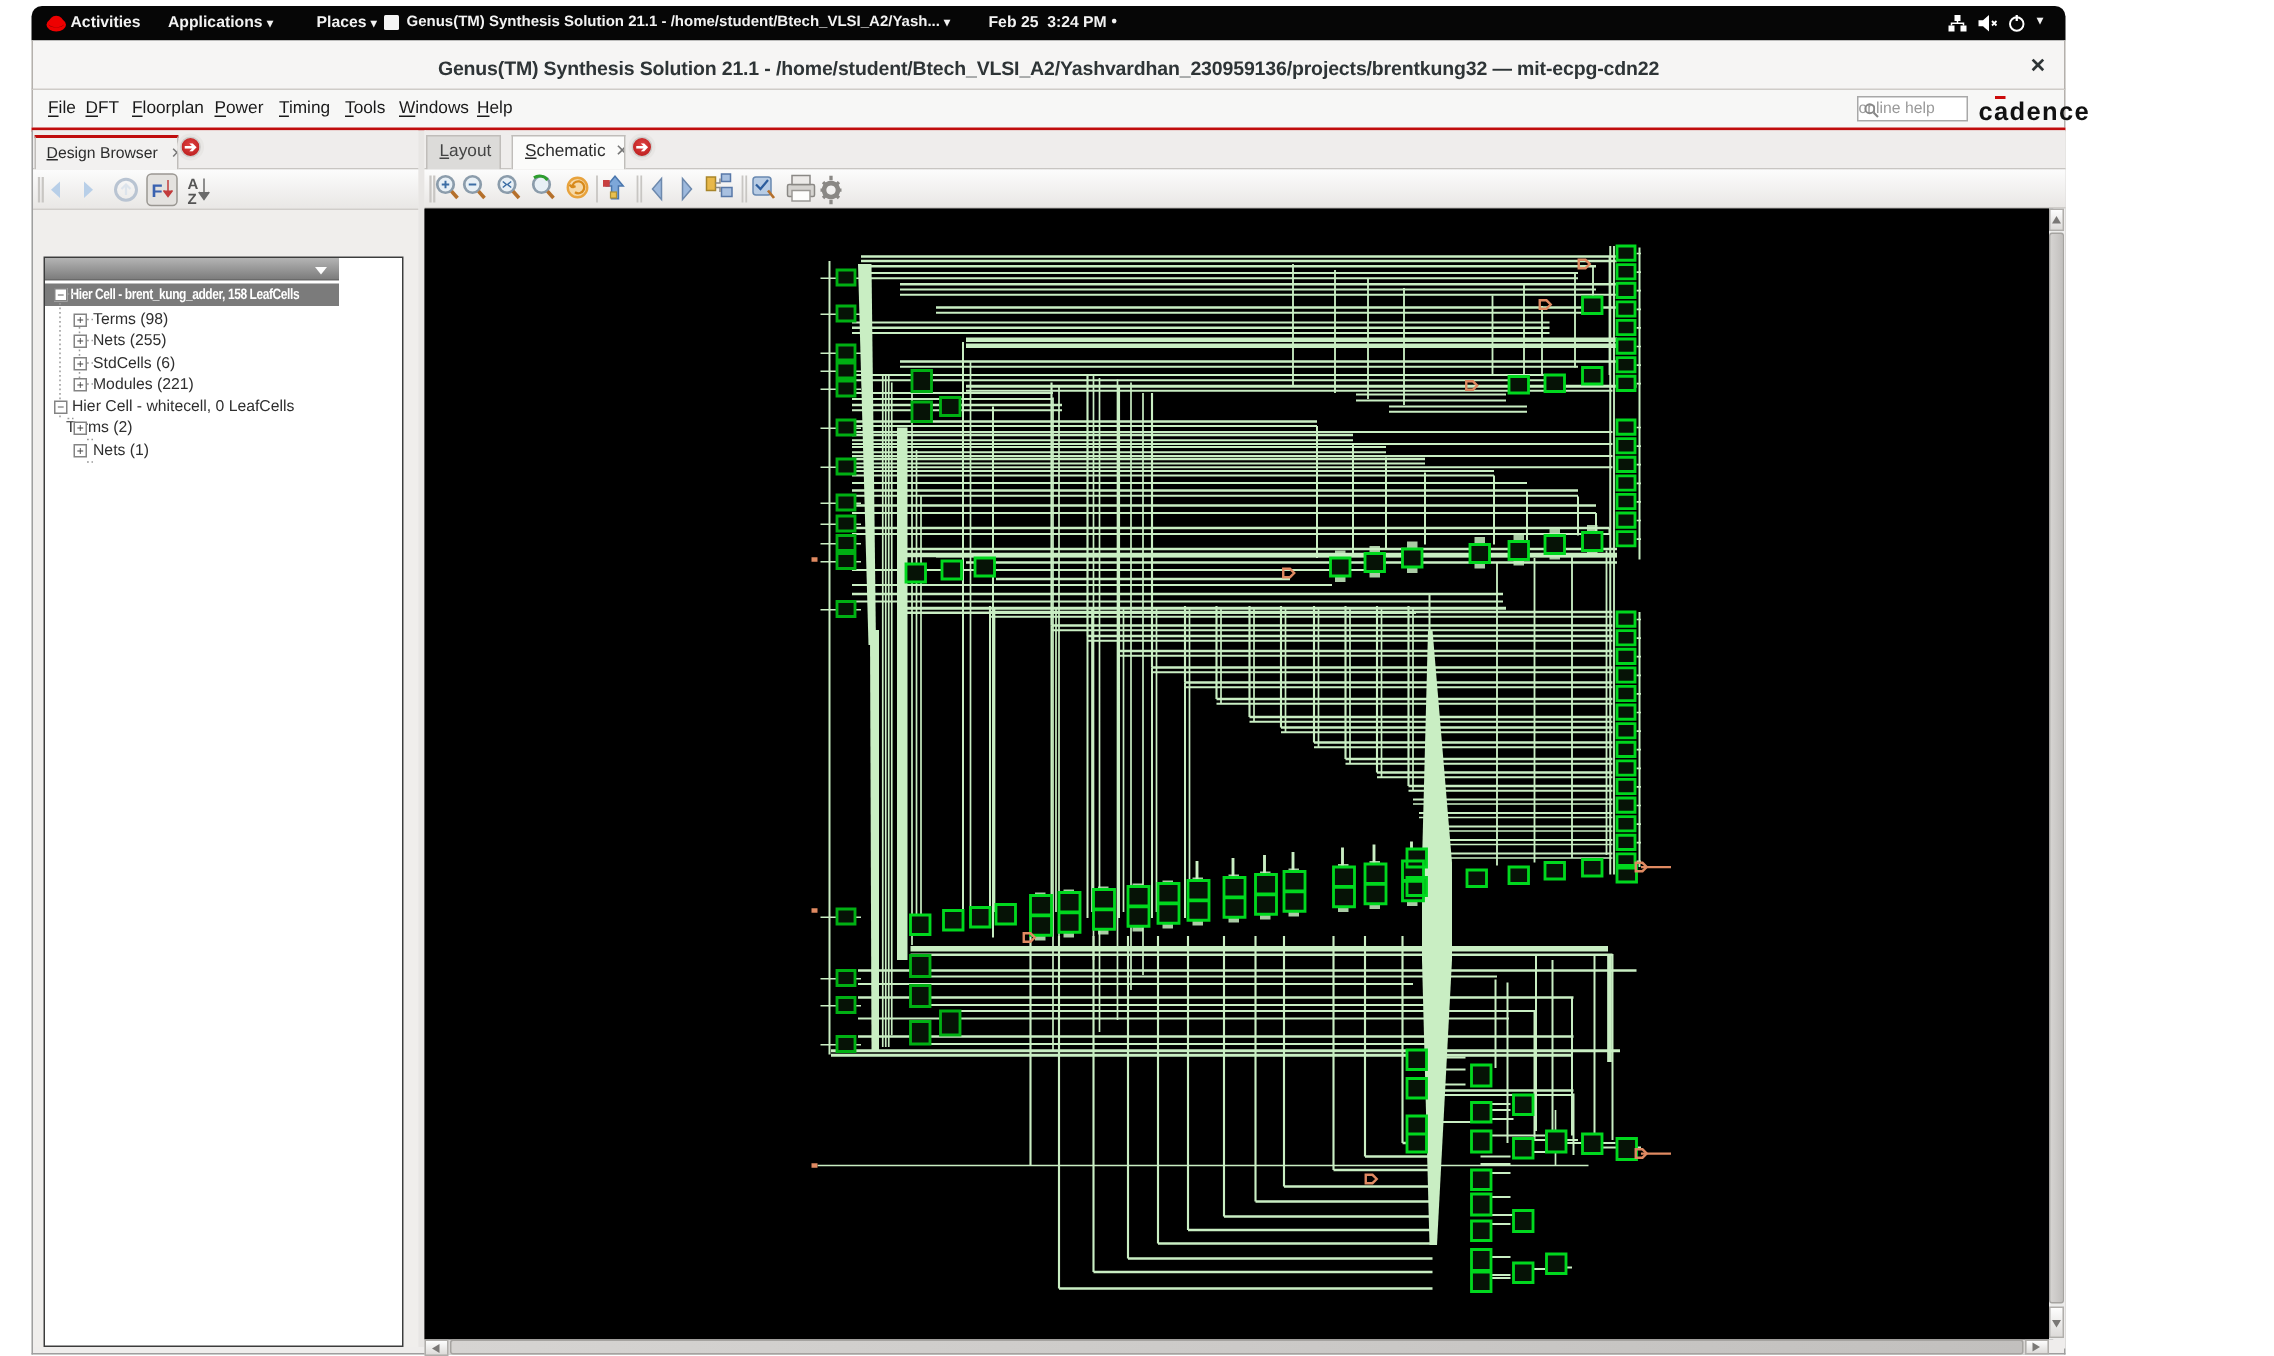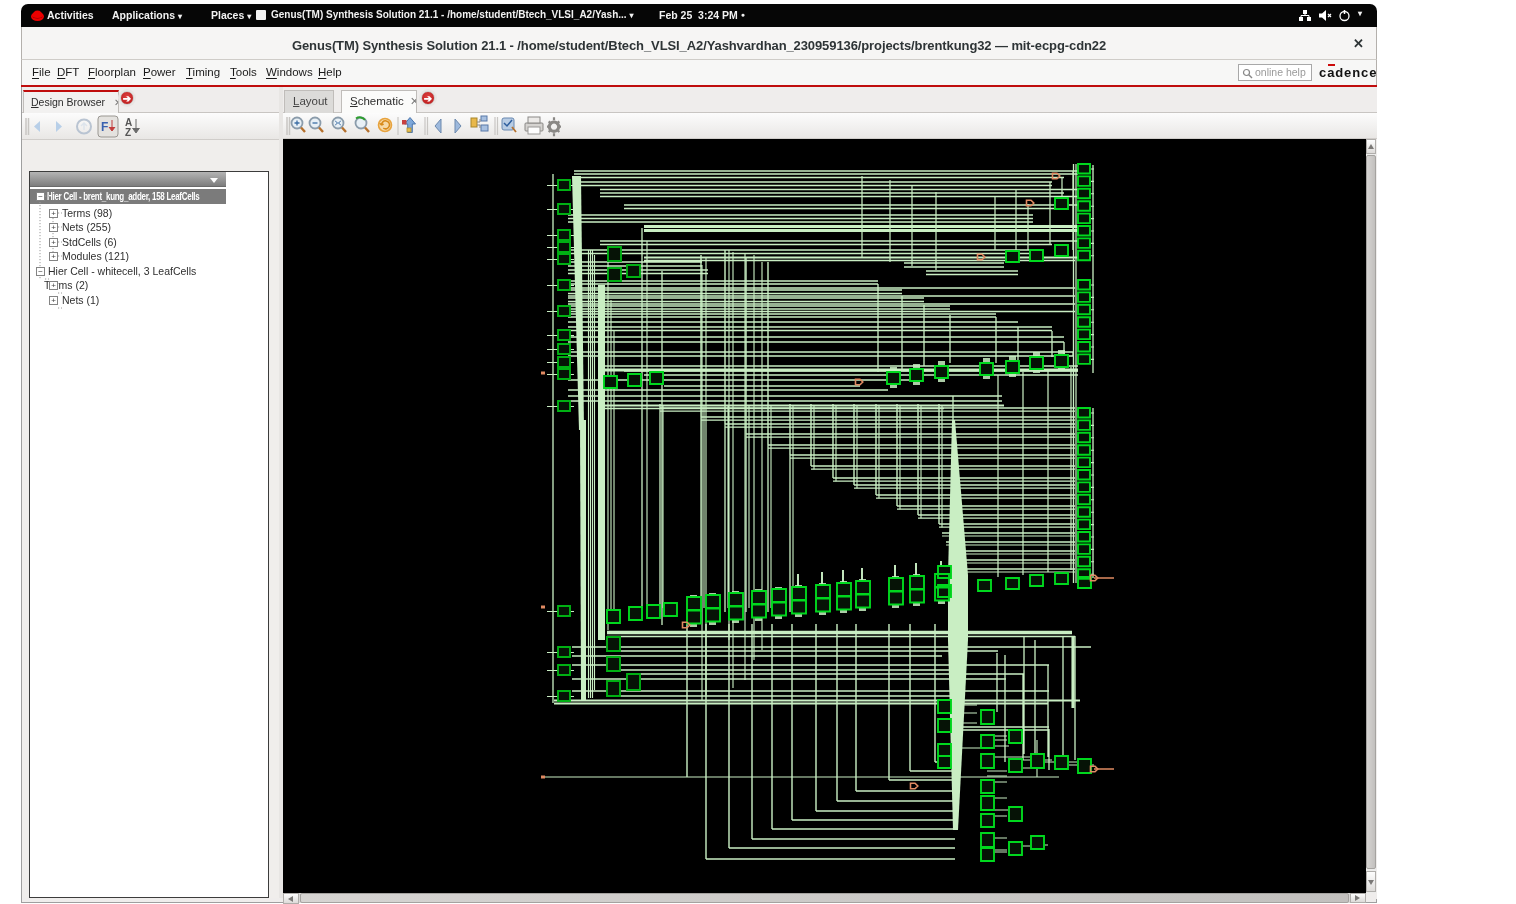--- a/index.html
+++ b/index.html
@@ -8,22 +8,22 @@
   .gi { position:absolute; top:5px; }
   
   #tbar { position:absolute; left:0; top:23px; width:1356px; height:33px; background:#f6f5f4; border-bottom:1px solid #cfccc8; border-left:1px solid #b4b0ac; border-right:1px solid #b4b0ac; }
   #tbar .tt { position:absolute; left:0; right:0; top:11px; text-align:center; font-size:10.5px; font-weight:bold; color:#2e3436; }
   #tbar .cl { position:absolute; right:12px; top:9px; font-size:13px; font-weight:bold; color:#2e3436; }
   
   #mbar { position:absolute; left:0; top:56px; width:1356px; height:25px; background:#f7f7f6; border-left:1px solid #b4b0ac; border-right:1px solid #b4b0ac; font-size:11.5px; color:#1a1a1a; }
   #mbar span.m { position:absolute; top:6px; }
   #mbar u { text-decoration:underline; text-underline-offset:2px; }
   #redline { position:absolute; left:0; top:81px; width:1356px; height:3px; background:#c00d0d; }
-  #sbox { position:absolute; left:1216px; top:4px; width:74px; height:17px; background:#fff; border:1px solid #a8a8a8; font-size:10.5px; color:#9a9a9a; padding-left:16px; line-height:15px; }
-  #cadlogo { position:absolute; left:1297px; top:5px; width:60px; font-size:13px; font-weight:bold; color:#111; letter-spacing:0.9px; }
+  #sbox { position:absolute; left:1216px; top:4px; width:74px; height:17px; background:#fff; border:1px solid #a8a8a8; font-size:10.5px; color:#9a9a9a; line-height:15px; }
+  #cadlogo { position:absolute; left:1297px; top:5px; width:60px; font-size:17px; font-weight:bold; color:#111; letter-spacing:0.9px; }
   
   #mainarea { position:absolute; left:0; top:83px; width:1356px; height:816px; background:#efedec; border-left:1px solid #9f9f9f; border-right:1px solid #9f9f9f; border-bottom:1px solid #9f9f9f; }
   
   #lpanel { position:absolute; left:0; top:0; width:257px; height:811px; background:#f0eeec; }
   .tabrow { position:absolute; left:0; top:0; height:26px; width:100%; background:#efedec; border-bottom:1px solid #c8c5c2; }
   .tab { position:absolute; top:3px; height:23px; font-size:11.5px; color:#2d2d2d; background:#f2f1f0; border:1px solid #c0bdba; border-bottom:none; white-space:nowrap; overflow:hidden; }
   .tab .x { color:#777; font-size:11px; }
   .plus { position:absolute; top:4px; width:14px; height:14px; border-radius:50%; background:radial-gradient(circle at 50% 40%, #e04343, #b41616); border:1px solid #cfcecc; box-shadow:0 0 0 2px #e8e6e4; color:#fff; font-size:10px; font-weight:bold; text-align:center; line-height:13px; }
   
   #ltool { position:absolute; left:0; top:26px; width:257px; height:27px; background:linear-gradient(#fcfcfc,#e9e7e5); border-bottom:1px solid #d0cdca; }
@@ -136,23 +136,23 @@
           <path d="M10 30v77M23 40v46" stroke="#9a9a9a" stroke-width="1" stroke-dasharray="1.2,1.8" fill="none"></path>
           <path d="M15 24h4M28 41h4M28 55h4M28 70h4M28 84h4M15 107h4M28 121h4M28 136h4" stroke="#9a9a9a" stroke-width="1" stroke-dasharray="1.2,1.8" fill="none"></path>
         </svg>
         <div class="exp" style="left:6px;top:20px">−</div>
         <div class="trow" style="left:32px;top:34px">Terms (98)</div>
           <div class="exp" style="left:19px;top:37px">+</div>
         <div class="trow" style="left:32px;top:48px">Nets (255)</div>
           <div class="exp" style="left:19px;top:51px">+</div>
         <div class="trow" style="left:32px;top:63px">StdCells (6)</div>
           <div class="exp" style="left:19px;top:66px">+</div>
-        <div class="trow" style="left:32px;top:77px">Modules (121)</div>
+        <div class="trow" style="left:32px;top:77px">Modules (221)</div>
           <div class="exp" style="left:19px;top:80px">+</div>
-        <div class="trow" style="left:18px;top:92px">Hier Cell - whitecell, 3 LeafCells</div>
+        <div class="trow" style="left:18px;top:92px">Hier Cell - whitecell, 0 LeafCells</div>
           <div class="exp" style="left:6px;top:95px">−</div>
         <div class="trow" style="left:14px;top:106px">Terms (2)</div>
           <div class="exp" style="left:19px;top:109px">+</div>
         <div class="trow" style="left:32px;top:121px">Nets (1)</div>
           <div class="exp" style="left:19px;top:124px">+</div>
       </div>
     </div>
     <div id="split"></div>
 
     <div id="rpanel">

